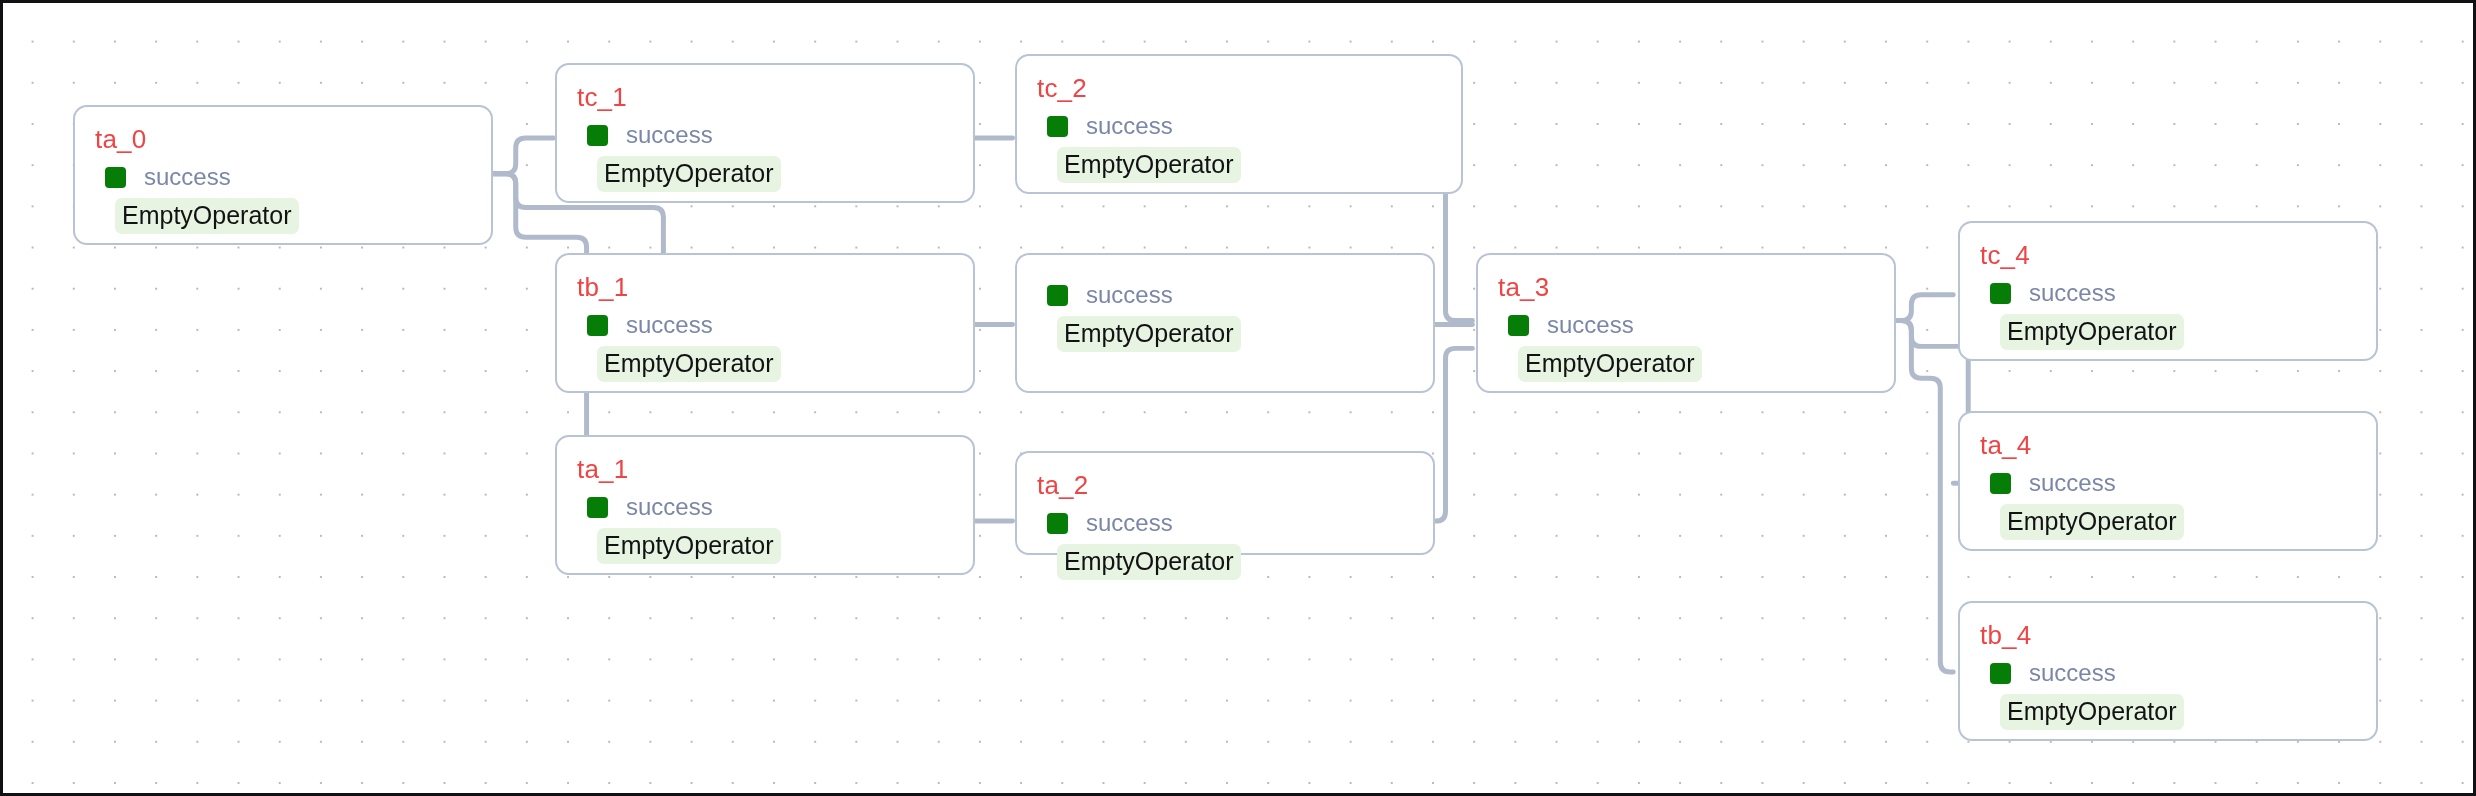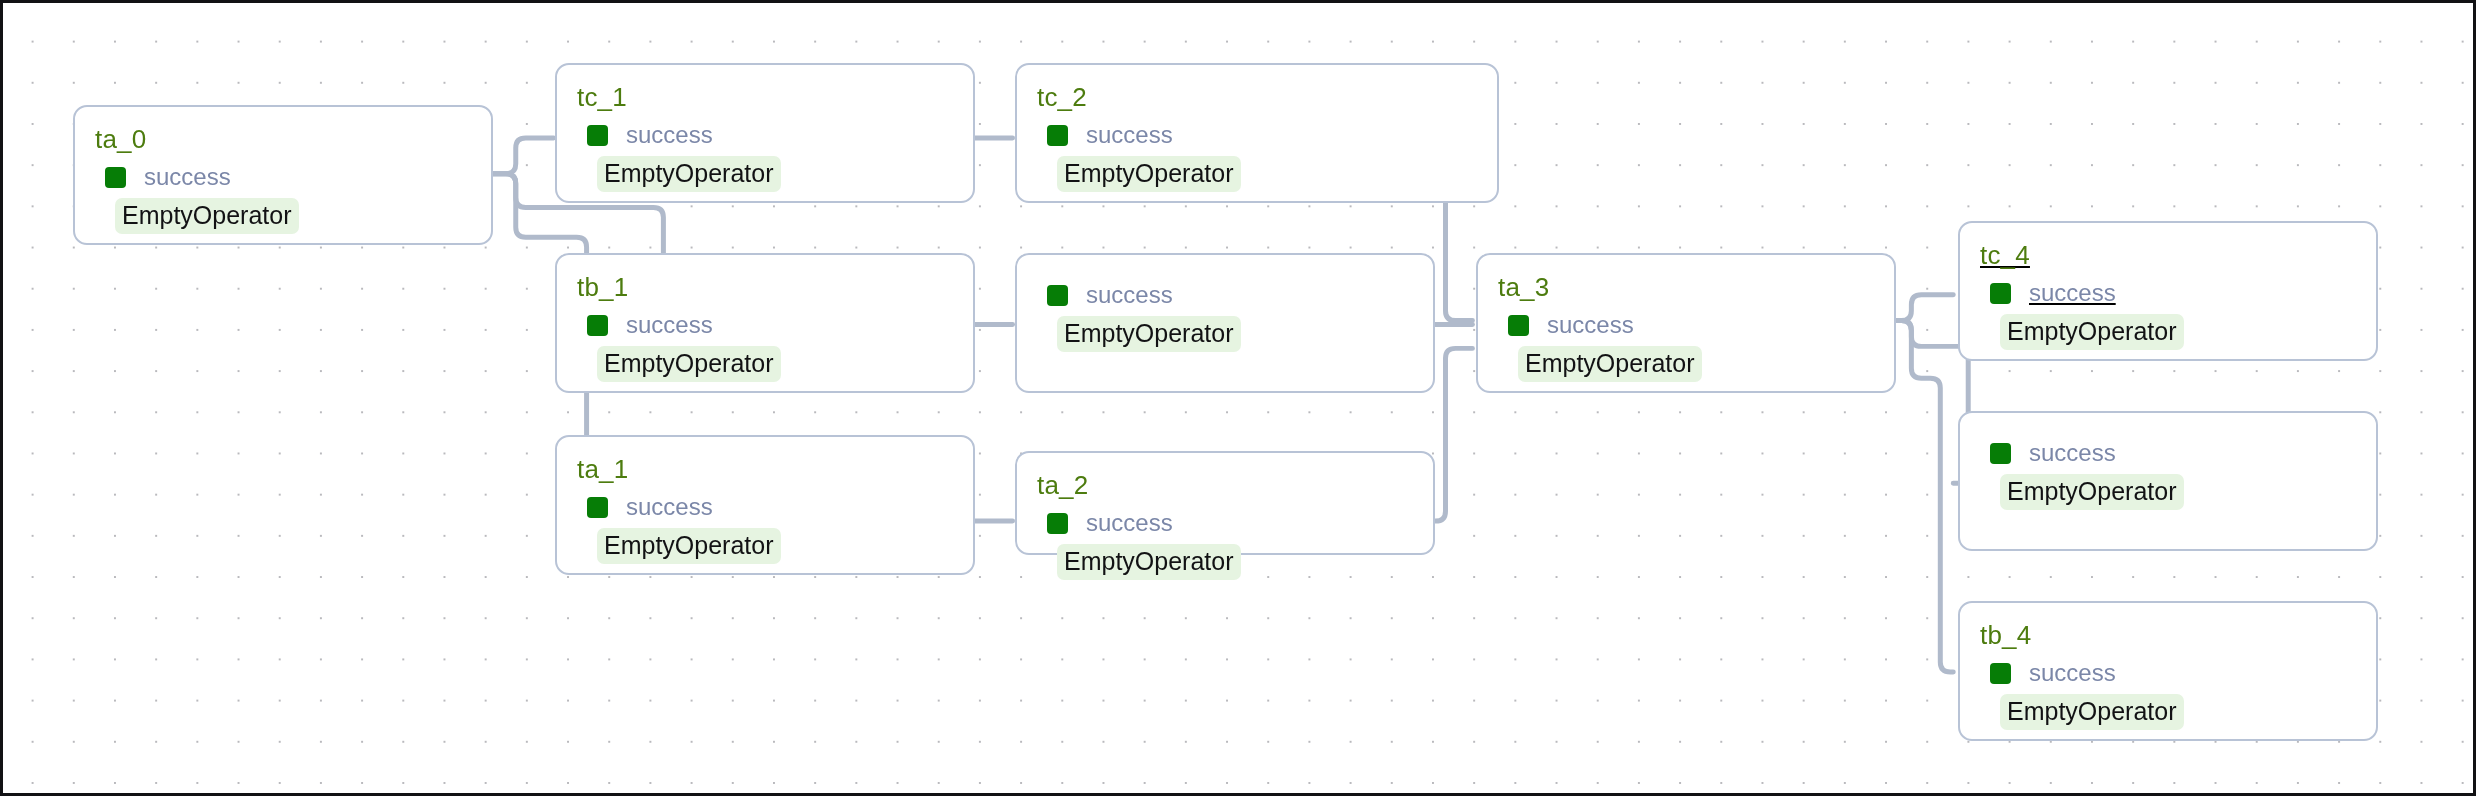--- a/index.html
+++ b/index.html
@@ -39,21 +39,21 @@
     position: absolute;
     box-sizing: border-box;
     background: #ffffff;
     border: 2px solid #b8c3d6;
     border-radius: 14px;
     padding: 17px 20px 0 20px;
   }
   .node-title {
     font-size: 26px;
     line-height: 30px;
-    color: #4d7c0f;
+    color: #ef4444;
     font-family: "Liberation Sans", sans-serif;
     letter-spacing: 0.2px;
     white-space: nowrap;
   }
   .node-state-row {
     display: flex;
     align-items: center;
     margin-top: 9px;
     height: 28px;
     padding-left: 10px;
@@ -106,21 +106,21 @@
 
   <div id="node-layer">
       <div class="node" style="left: 70px; top: 102px; width: 420px; height: 140px; border-color: rgb(184, 195, 214); background: rgb(255, 255, 255);"><div class="node-title">ta_0</div><div class="node-state-row">
           <span class="state-swatch" style="background: rgb(6, 125, 6);"></span>
           <span class="state-label">success</span>
         </div><div class="node-operator" style="background: rgb(230, 244, 225); color: rgb(18, 18, 20);">EmptyOperator</div></div>
       <div class="node" style="left: 552px; top: 60px; width: 420px; height: 140px; border-color: rgb(184, 195, 214); background: rgb(255, 255, 255);"><div class="node-title">tc_1</div><div class="node-state-row">
           <span class="state-swatch" style="background: rgb(6, 125, 6);"></span>
           <span class="state-label">success</span>
         </div><div class="node-operator" style="background: rgb(230, 244, 225); color: rgb(18, 18, 20);">EmptyOperator</div></div>
-      <div class="node" style="left: 1012px; top: 60px; width: 484px; height: 140px; border-color: rgb(184, 195, 214); background: rgb(255, 255, 255);"><div class="node-title">tc_2</div><div class="node-state-row">
+      <div class="node" style="left: 1012px; top: 51px; width: 448px; height: 140px; border-color: rgb(184, 195, 214); background: rgb(255, 255, 255);"><div class="node-title">tc_2</div><div class="node-state-row">
           <span class="state-swatch" style="background: rgb(6, 125, 6);"></span>
           <span class="state-label">success</span>
         </div><div class="node-operator" style="background: rgb(230, 244, 225); color: rgb(18, 18, 20);">EmptyOperator</div></div>
       <div class="node" style="left: 552px; top: 250px; width: 420px; height: 140px; border-color: rgb(184, 195, 214); background: rgb(255, 255, 255);"><div class="node-title">tb_1</div><div class="node-state-row">
           <span class="state-swatch" style="background: rgb(6, 125, 6);"></span>
           <span class="state-label">success</span>
         </div><div class="node-operator" style="background: rgb(230, 244, 225); color: rgb(18, 18, 20);">EmptyOperator</div></div>
       <div class="node" style="left: 1012px; top: 250px; width: 420px; height: 140px; border-color: rgb(184, 195, 214); background: rgb(255, 255, 255);"><div class="node-state-row">
           <span class="state-swatch" style="background: rgb(6, 125, 6);"></span>
           <span class="state-label">success</span>
@@ -130,25 +130,25 @@
           <span class="state-label">success</span>
         </div><div class="node-operator" style="background: rgb(230, 244, 225); color: rgb(18, 18, 20);">EmptyOperator</div></div>
       <div class="node" style="left: 552px; top: 432px; width: 420px; height: 140px; border-color: rgb(184, 195, 214); background: rgb(255, 255, 255);"><div class="node-title">ta_1</div><div class="node-state-row">
           <span class="state-swatch" style="background: rgb(6, 125, 6);"></span>
           <span class="state-label">success</span>
         </div><div class="node-operator" style="background: rgb(230, 244, 225); color: rgb(18, 18, 20);">EmptyOperator</div></div>
       <div class="node" style="left: 1012px; top: 448px; width: 420px; height: 104px; border-color: rgb(184, 195, 214); background: rgb(255, 255, 255);"><div class="node-title">ta_2</div><div class="node-state-row">
           <span class="state-swatch" style="background: rgb(6, 125, 6);"></span>
           <span class="state-label">success</span>
         </div><div class="node-operator" style="background: rgb(230, 244, 225); color: rgb(18, 18, 20);">EmptyOperator</div></div>
-      <div class="node" style="left: 1955px; top: 218px; width: 420px; height: 140px; border-color: rgb(184, 195, 214); background: rgb(255, 255, 255); text-decoration: underline;"><div class="node-title">tc_4</div><div class="node-state-row">
+      <div class="node" style="left: 1955px; top: 218px; width: 420px; height: 140px; border-color: rgb(184, 195, 214); background: rgb(255, 255, 255);"><div class="node-title">tc_4</div><div class="node-state-row">
           <span class="state-swatch" style="background: rgb(6, 125, 6);"></span>
           <span class="state-label">success</span>
         </div><div class="node-operator" style="background: rgb(230, 244, 225); color: rgb(18, 18, 20);">EmptyOperator</div></div>
-      <div class="node" style="left: 1955px; top: 408px; width: 420px; height: 140px; border-color: rgb(184, 195, 214); background: rgb(255, 255, 255);"><div class="node-state-row">
+      <div class="node" style="left: 1955px; top: 408px; width: 420px; height: 140px; border-color: rgb(184, 195, 214); background: rgb(255, 255, 255);"><div class="node-title">ta_4</div><div class="node-state-row">
           <span class="state-swatch" style="background: rgb(6, 125, 6);"></span>
           <span class="state-label">success</span>
         </div><div class="node-operator" style="background: rgb(230, 244, 225); color: rgb(18, 18, 20);">EmptyOperator</div></div>
       <div class="node" style="left: 1955px; top: 598px; width: 420px; height: 140px; border-color: rgb(184, 195, 214); background: rgb(255, 255, 255);"><div class="node-title">tb_4</div><div class="node-state-row">
           <span class="state-swatch" style="background: rgb(6, 125, 6);"></span>
           <span class="state-label">success</span>
         </div><div class="node-operator" style="background: rgb(230, 244, 225); color: rgb(18, 18, 20);">EmptyOperator</div></div>
     </div>
 
 </div>

